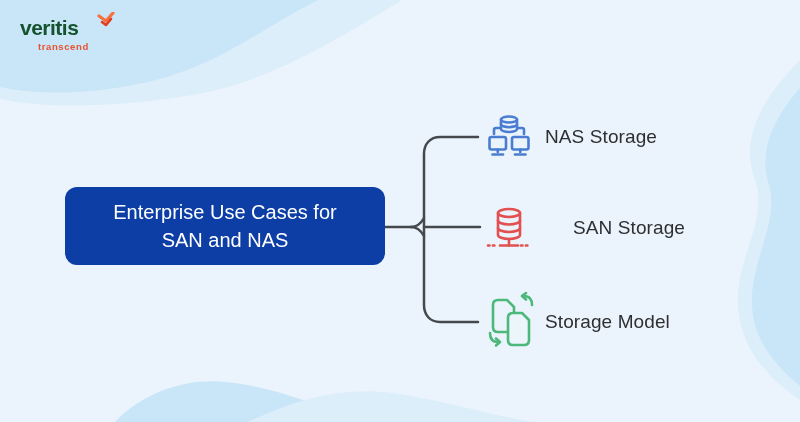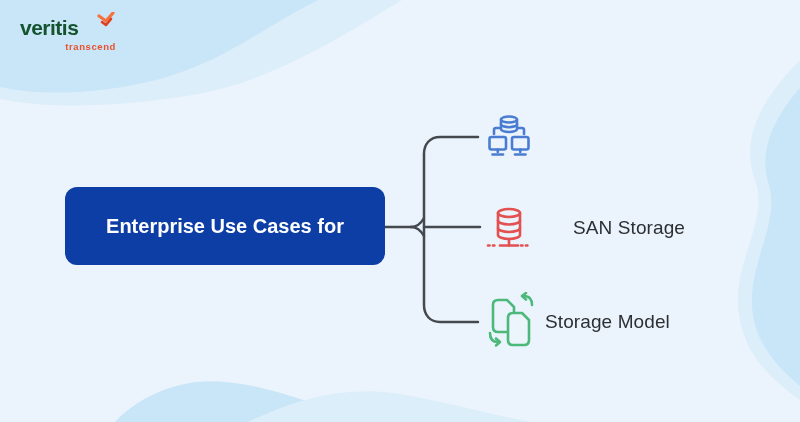--- a/index.html
+++ b/index.html
@@ -14,29 +14,29 @@
 
   
   .logo{position:absolute;left:20px;top:13px;width:96px;}
   .logo .brand{
     font-size:21px;font-weight:800;color:#14532d;
     letter-spacing:-0.5px;line-height:30px;
   }
   .logo .mark{position:absolute;left:76px;top:-1px;}
   .logo .tagline{
     font-size:9.5px;font-weight:700;color:#e8512d;
-    letter-spacing:0.6px;text-align:right;width:78px;margin-left:18px;margin-top:-2px;
+    letter-spacing:0.6px;text-align:left;width:78px;margin-left:18px;margin-top:-2px;
   }
 
   
   .root-node{
     position:absolute;left:65px;top:187px;width:320px;height:78px;
     background:#0d3ea6;border-radius:12px;
     display:flex;flex-direction:column;align-items:center;justify-content:center;
-    color:#ffffff;font-weight:700;font-size:20px;line-height:28px;text-align:center;
+    color:#ffffff;font-weight:400;font-size:20px;line-height:28px;text-align:center;
   }
 
   
   .connector{position:absolute;inset:0;width:800px;height:422px;pointer-events:none;}
 
   
   .branch-icon{position:absolute;}
   .branch-label{
     position:absolute;left:545px;transform:translateY(-50%);
     font-size:19px;font-weight:500;color:#2d2f33;letter-spacing:0.1px;
@@ -80,37 +80,39 @@
       <path d="M424 227 H480"></path>
 
       <path d="M385 227 H411"></path>
       <path d="M411 227 Q419 227 424 218"></path>
       <path d="M411 227 Q419 227 424 236"></path>
     </g>
   </svg>
 
   <div class="root-node">
     <span>Enterprise Use Cases for</span>
+    <span>SAN and NAS</span>
   </div>
 
   <svg class="branch-icon" style="left:487px;top:113px;" width="44" height="50" viewBox="0 0 44 50">
     <g fill="none" stroke-width="2.6" stroke-linecap="round" stroke-linejoin="round" stroke="#4a7dd2">
       <ellipse cx="22" cy="6.5" rx="8" ry="3"></ellipse>
       <path d="M14 6.5 V16 A8 3 0 0 0 30 16 V6.5"></path>
       <path d="M14 11.2 A8 3 0 0 0 30 11.2"></path>
       <path d="M13 15 H9 Q7 15 7 17 V21"></path>
       <path d="M31 15 H35 Q37 15 37 17 V21"></path>
       <rect x="2.5" y="24" width="16.5" height="12.5" rx="2"></rect>
       <rect x="25" y="24" width="16.5" height="12.5" rx="2"></rect>
       <path d="M10.75 36.5 V39"></path>
       <path d="M33.25 36.5 V39"></path>
       <path d="M5.5 41.5 H16"></path>
       <path d="M28 41.5 H38.5"></path>
     </g>
   </svg>
+  <div class="branch-label label-nas">NAS Storage</div>
 
   <svg class="branch-icon" style="left:485px;top:204px;" width="48" height="52" viewBox="0 0 48 52">
     <g fill="none" stroke-width="2.6" stroke-linecap="round" stroke-linejoin="round" stroke="#e25050">
       <ellipse cx="24" cy="9" rx="11" ry="4"></ellipse>
       <path d="M13 9 V31 A11 4 0 0 0 35 31 V9"></path>
       <path d="M13 16.5 A11 4 0 0 0 35 16.5"></path>
       <path d="M13 24 A11 4 0 0 0 35 24"></path>
       <path d="M24 35 V41.5"></path>
       <path d="M15 41.5 H33"></path>
       <path d="M3 41.5 H12" stroke-dasharray="1.5 3.4"></path>

